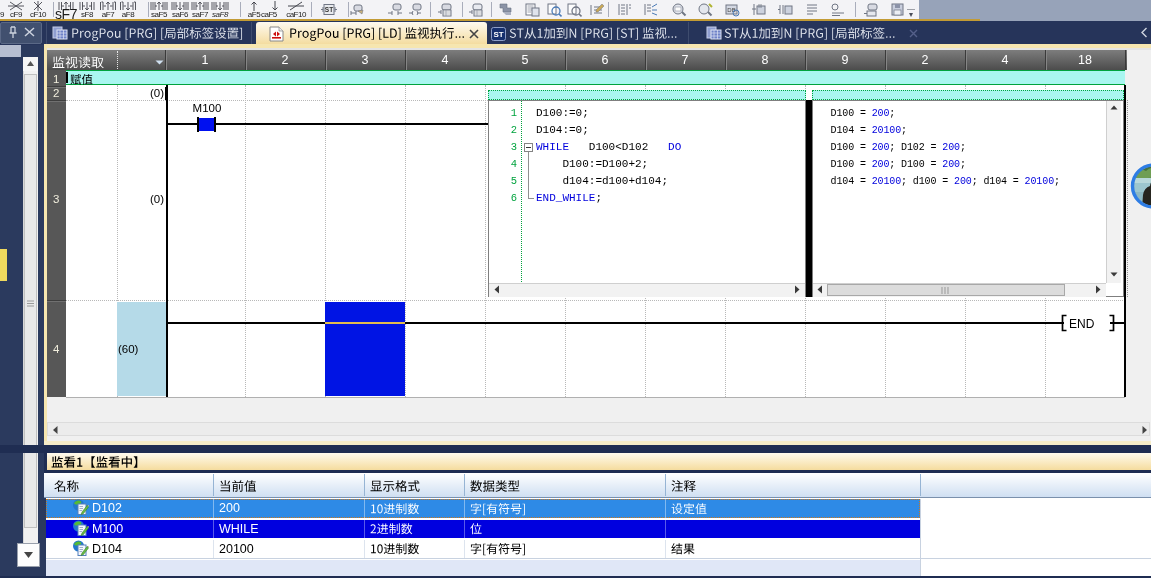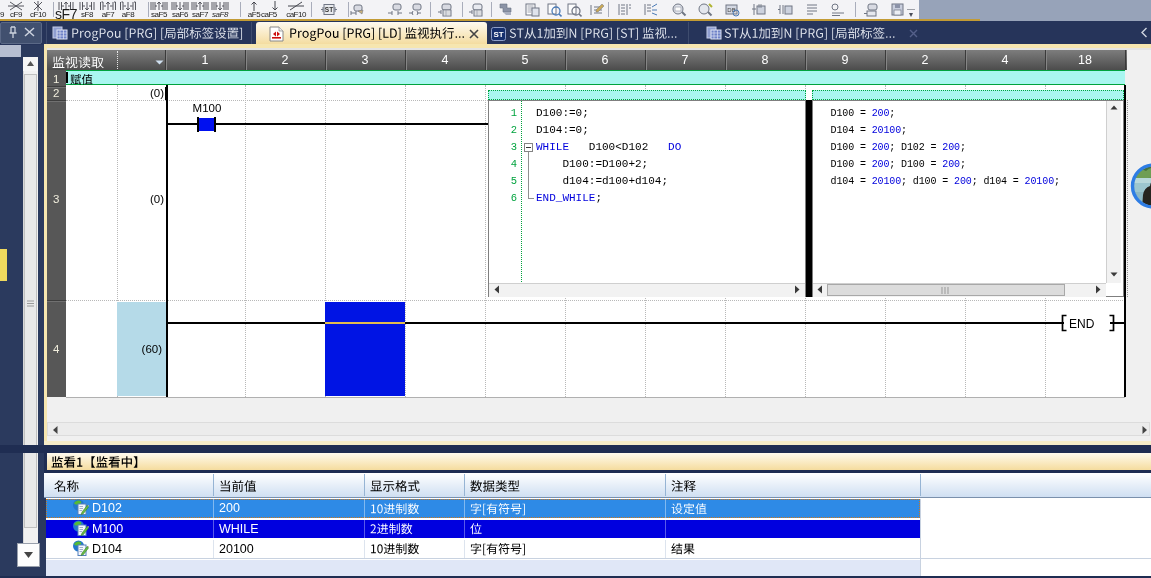--- a/index.html
+++ b/index.html
@@ -553,21 +553,21 @@
 <div style="position:absolute;left:885px;top:85.3px;width:1px;height:311.7px;border-left:1px dotted #b8b8b8;"></div>
 <div style="position:absolute;left:965px;top:85.3px;width:1px;height:311.7px;border-left:1px dotted #b8b8b8;"></div>
 <div style="position:absolute;left:1045px;top:85.3px;width:1px;height:311.7px;border-left:1px dotted #b8b8b8;"></div>
 <div style="position:absolute;left:66px;top:299.6px;width:1059px;height:1px;border-top:1px dotted #b8b8b8;"></div>
 <div style="position:absolute;left:66px;top:99.6px;width:422px;height:1px;border-top:1px dotted #b8b8b8;"></div>
 <div style="position:absolute;left:66px;top:396.5px;width:1059px;height:1px;background:#b0b0b0;"></div>
 <div style="position:absolute;left:165.6px;top:85.3px;width:2px;height:311.7px;background:#000;"></div>
 <div style="position:absolute;left:1124.3px;top:85.3px;width:1.8px;height:311.7px;background:#000;"></div>
 <div style="position:absolute;left:120px;top:86.5px;width:44px;height:13px;color:#000;font-size:11.5px;text-align:right;line-height:13px;">(0)</div>
 <div style="position:absolute;left:120px;top:193px;width:44px;height:13px;color:#000;font-size:11.5px;text-align:right;line-height:13px;">(0)</div>
-<div style="position:absolute;left:118px;top:343px;width:44px;height:13px;color:#000;font-size:11.5px;text-align:right;line-height:13px;z-index:5;">(60)</div>
+<div style="position:absolute;left:118px;top:343px;width:44px;height:13px;color:#000;font-size:11.5px;line-height:13px;z-index:5;">(60)</div>
 <div style="position:absolute;left:165px;top:86.5px;width:1.4px;height:13px;background:#000;"></div>
 <div style="position:absolute;left:185px;top:101.8px;width:44px;height:12px;color:#000;font-size:11.5px;text-align:center;line-height:12px;">M100</div>
 <div style="position:absolute;left:167px;top:122.8px;width:322px;height:2px;background:#000;"></div>
 <div style="position:absolute;left:197px;top:117px;width:2px;height:15.3px;background:#000;"></div>
 <div style="position:absolute;left:213.9px;top:117px;width:2px;height:15.3px;background:#000;"></div>
 <div style="position:absolute;left:199px;top:118.2px;width:14.9px;height:12.8px;background:#0010f0;"></div>
 <div style="position:absolute;left:488px;top:90px;width:318px;height:10px;background:#a9f6f0;border:1px dotted #00a33e;"></div>
 <div style="position:absolute;left:812px;top:90px;width:312px;height:10px;background:#a9f6f0;border:1px dotted #00a33e;"></div>
 <div style="position:absolute;left:488px;top:100px;width:318px;height:197px;background:#fff;border:1px solid #7f7f7f;"></div>
 <div style="position:absolute;left:806px;top:100px;width:6px;height:197px;background:#000;"></div>

